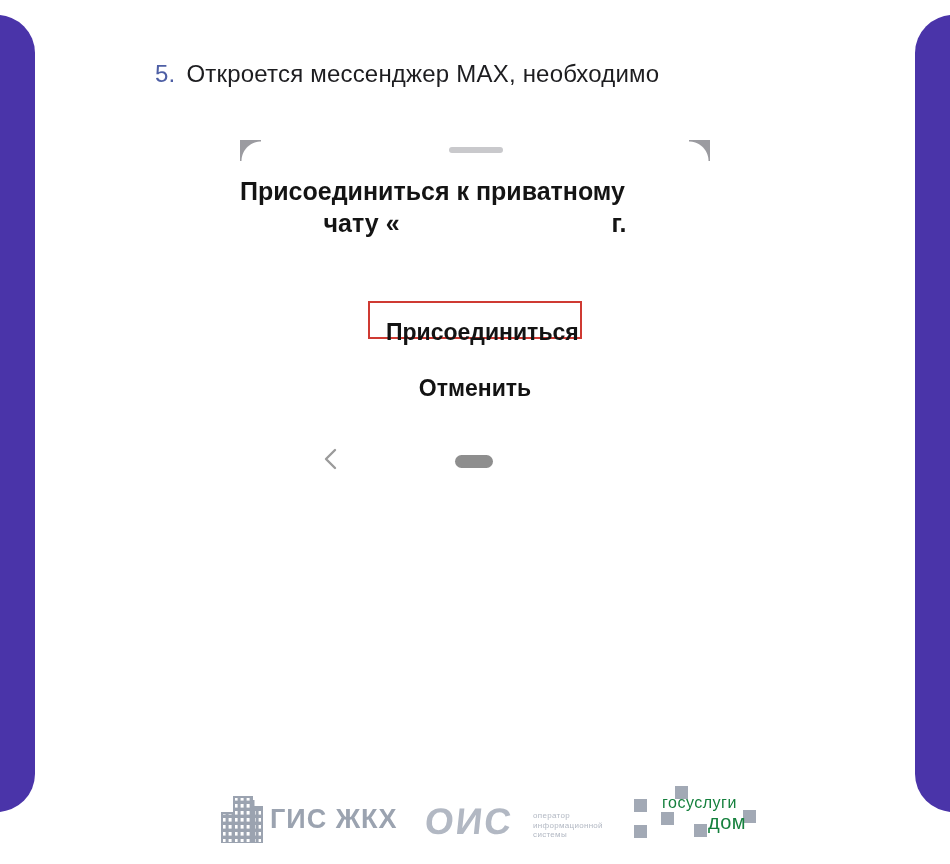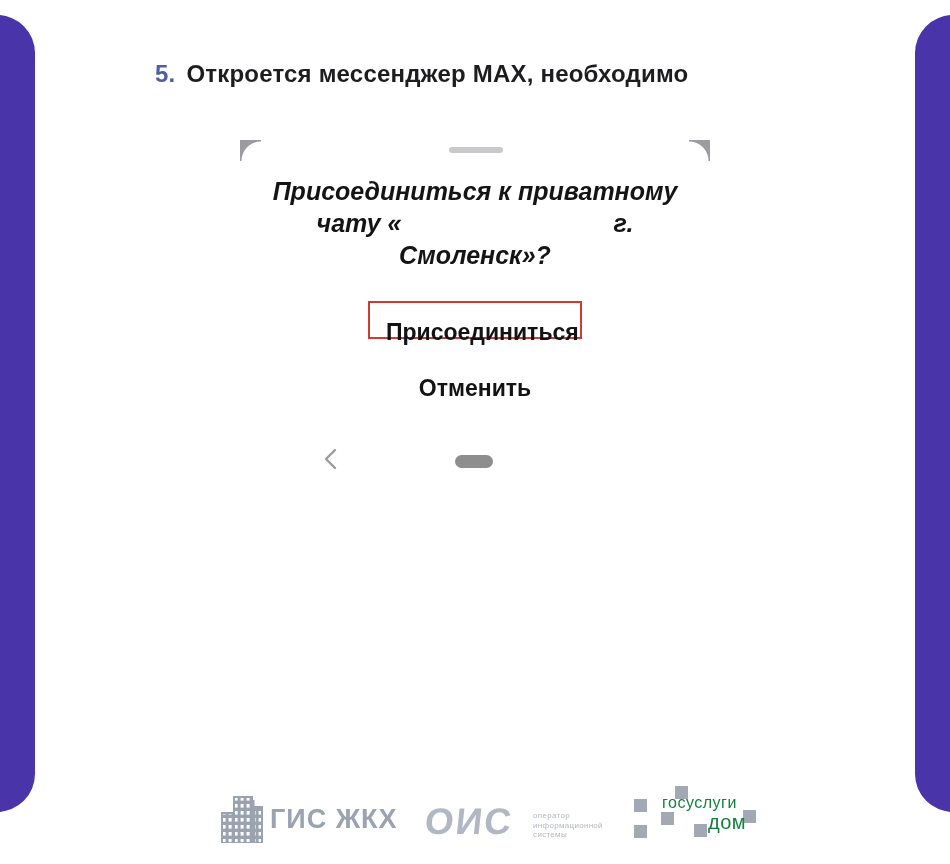--- a/index.html
+++ b/index.html
@@ -17,44 +17,43 @@
     width:76px; height:797px;
     border-radius:42px;
     background:#4A34A9;
   }
   .side-bar.left  { left:-41px; }
   .side-bar.right { right:-41px; }
 
   
   .heading {
     position:absolute; left:155px; top:58px; width:640px;
-    font-size:24px; line-height:31px; font-weight:700;
+    font-size:24px; line-height:31px; font-weight:400;
     color:#1D1D20; letter-spacing:0.2px;
   }
   .heading .step { color:#4E5FA5; margin-right:11px; }
 
   
   .phone { position:absolute; left:240px; top:140px; width:470px; height:340px; background:#fff; }
 
   .corner { position:absolute; top:0; width:21px; height:21px; }
   .corner.tl { left:0;  background:radial-gradient(circle at 100% 100%, rgba(155,155,160,0) 19px, #9B9BA0 20px); }
   .corner.tr { right:0; background:radial-gradient(circle at 0% 100%,  rgba(155,155,160,0) 19px, #9B9BA0 20px); }
 
   .drag-handle {
     position:absolute; left:209px; top:7px;
     width:54px; height:6px; border-radius:3px;
     background:#C9C9CC;
   }
 
   .dialog-title {
     position:absolute; left:0; top:35px; width:470px;
-    text-align:center;
+    text-align:left;
     font-size:25px; line-height:32px; font-weight:600;
     color:#141414;
-    font-style:italic;
   }
   .dialog-title .t2 { display:flex; justify-content:center; align-items:baseline; }
   .redacted { display:inline-block; width:212px; height:1px; }
 
   .join {
     position:absolute; left:128px; top:161px;
     width:214px; height:38px;
     background:#ffffff;
     border:2px solid #CF3A32;
     font-family:"Liberation Sans", sans-serif;
@@ -123,21 +122,20 @@
   <div class="corner tr"></div>
   <div class="drag-handle"></div>
 
   <div class="dialog-title">
     <div class="t1">Присоединиться к приватному</div>
     <div class="t2">
       <span>чату «</span>
       <span class="redacted"></span>
       <span>г.</span>
     </div>
-    <div class="t3">Смоленск»?</div>
   </div>
 
   <button class="join">Присоединиться</button>
   <button class="cancel">Отменить</button>
 
   <div class="back">
     <svg width="18" height="24" viewBox="0 0 18 24">
       <polyline points="13,3 4,12 13,21" fill="none" stroke="#9B9B9B" stroke-width="2.4" stroke-linecap="round" stroke-linejoin="round"></polyline>
     </svg>
   </div>

